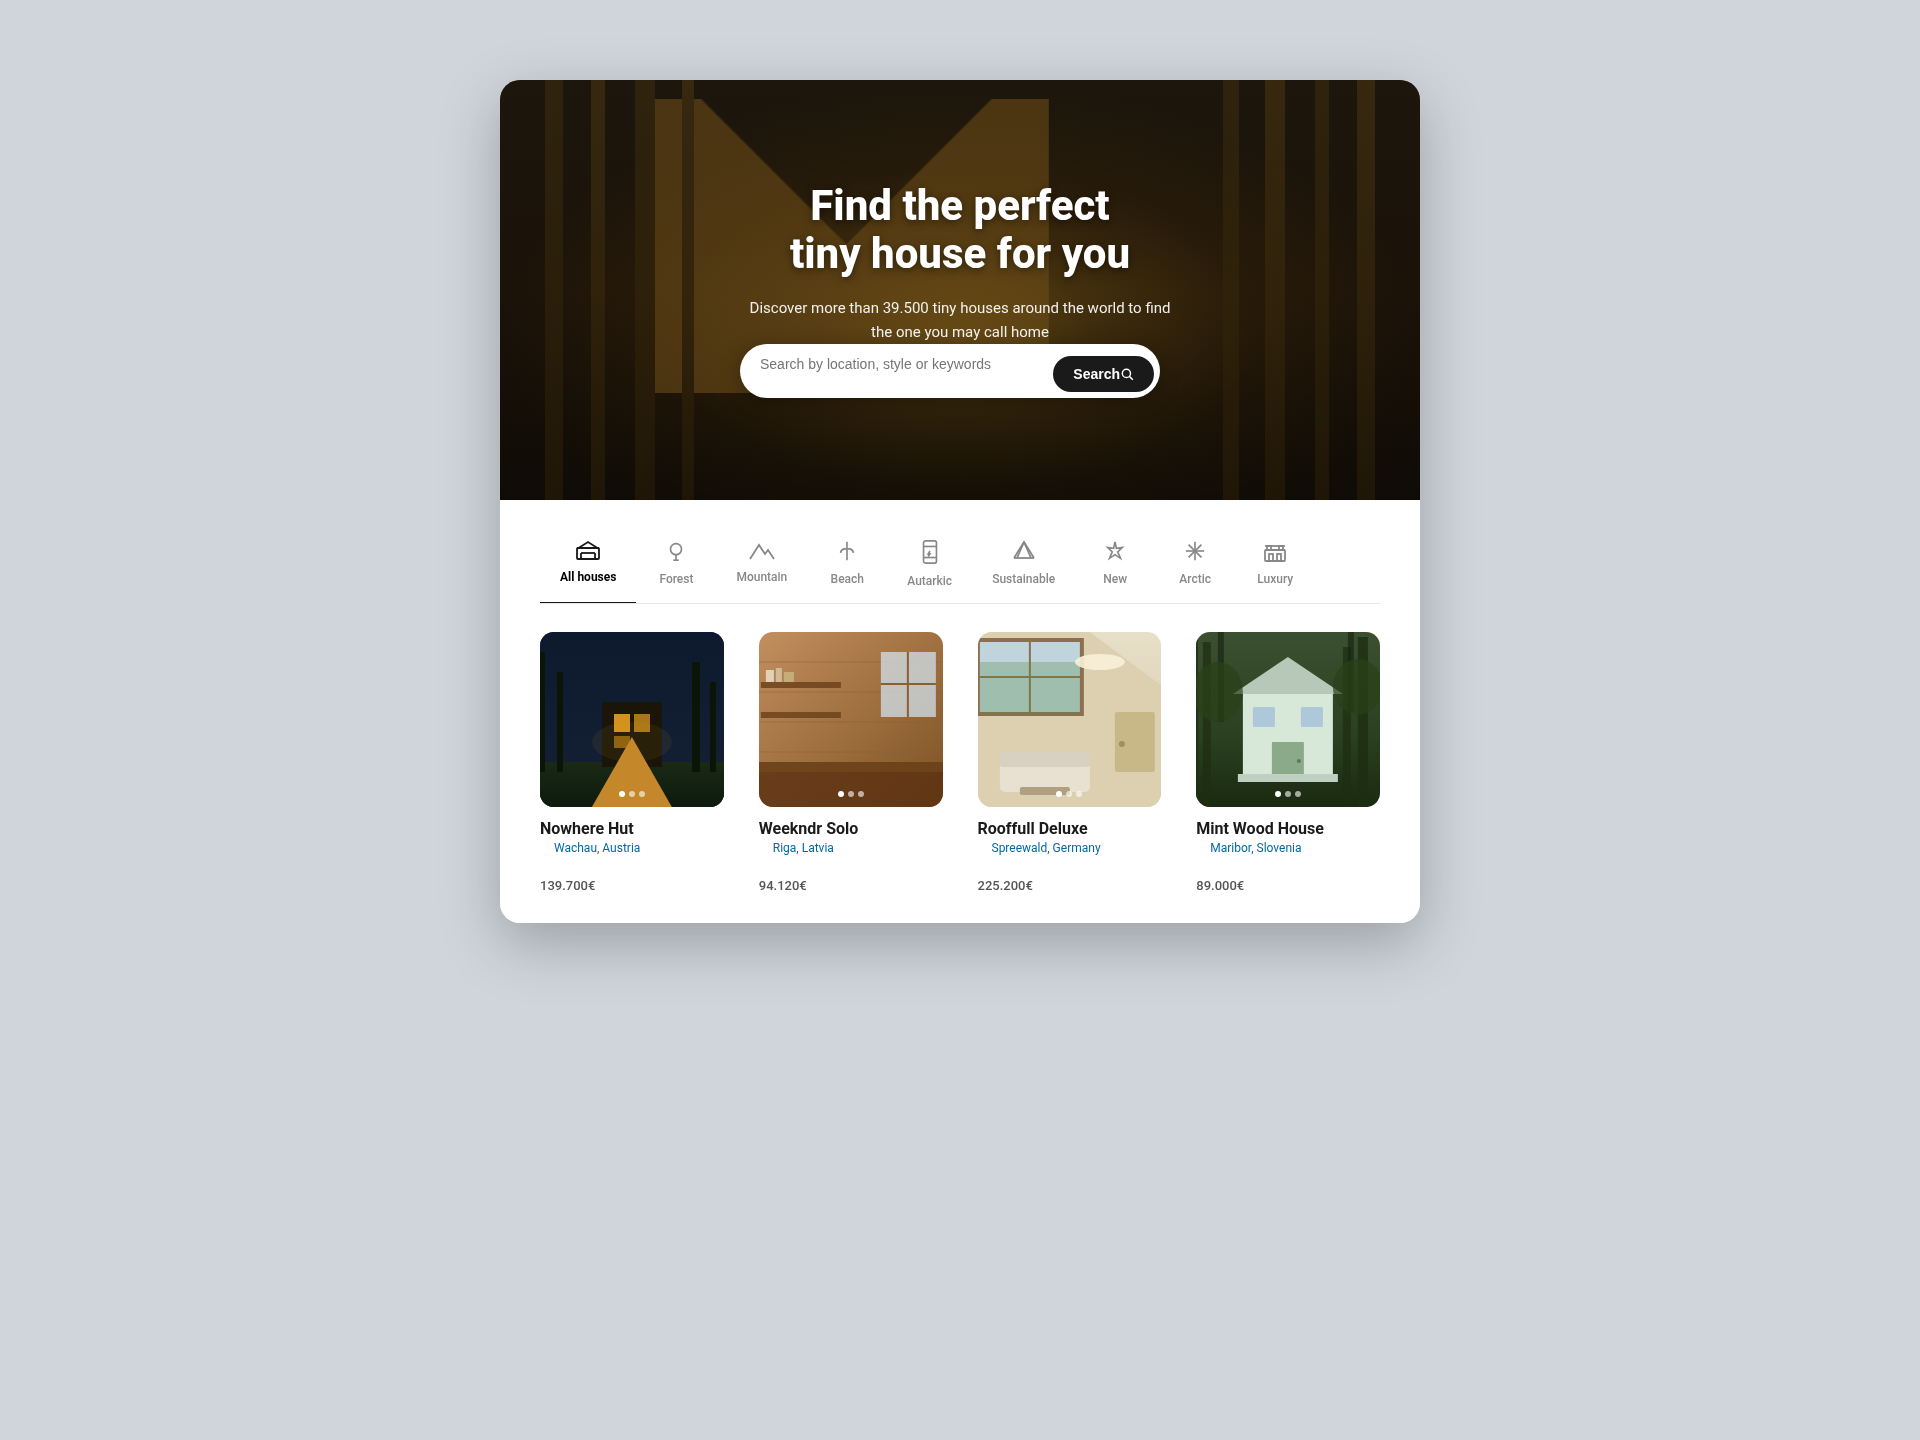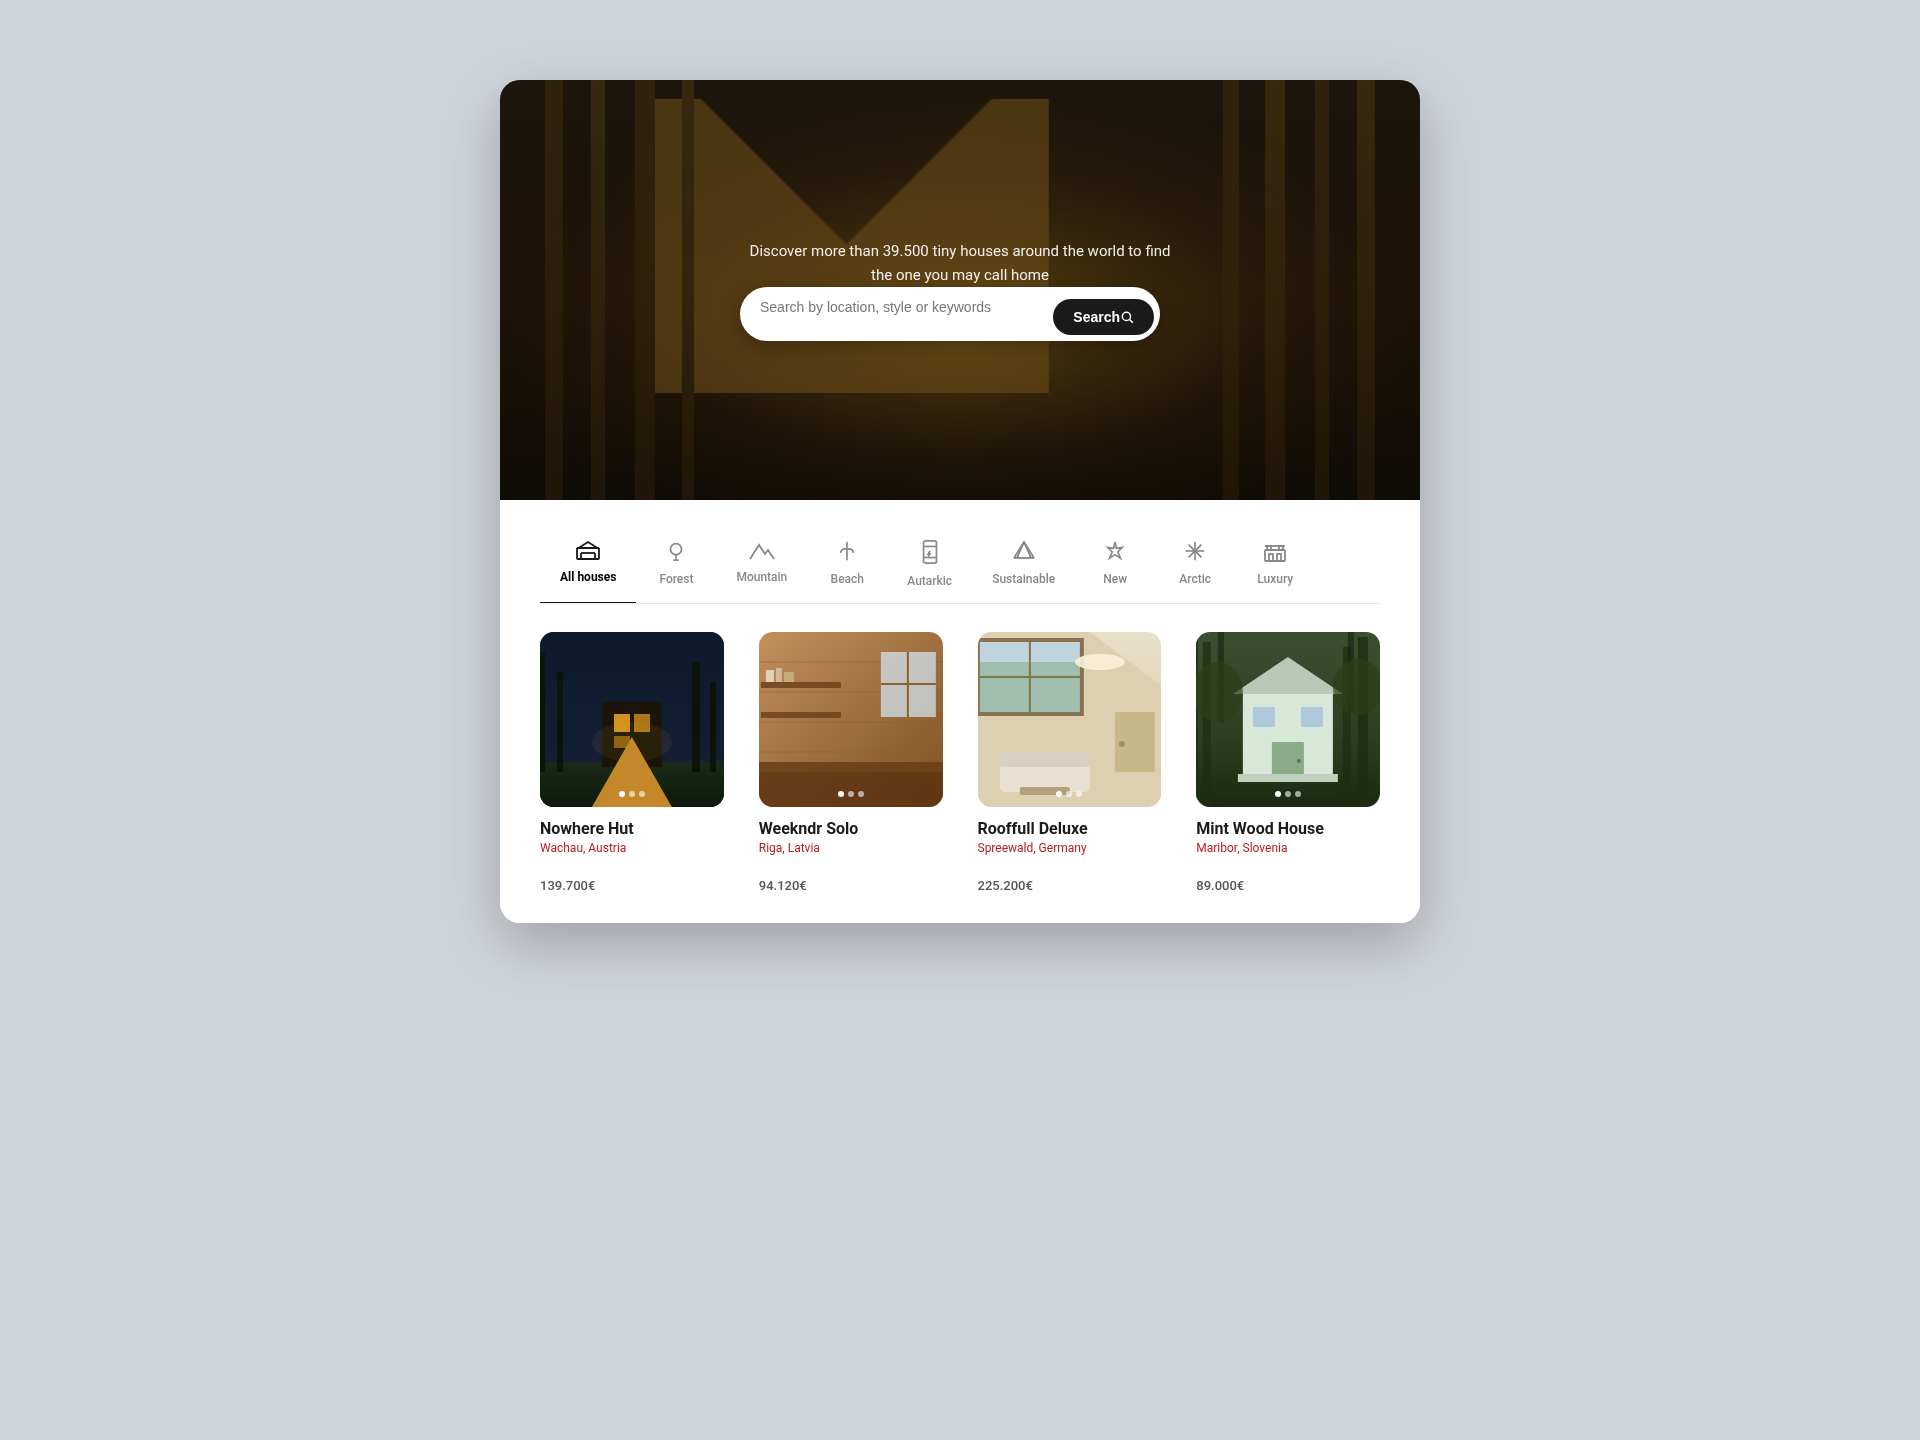--- a/index.html
+++ b/index.html
@@ -200,22 +200,23 @@
       background: white;
     }
     .property-name {
       font-size: 16px;
       font-weight: 700;
       color: #1a1a1a;
       margin-bottom: 3px;
     }
     .property-location {
       font-size: 12px;
-      color: #b91c1c;
+      color: #0369a1;
       margin-bottom: 4px;
+      margin-left: 14px;
     }
     .property-price {
       font-size: 13px;
       color: #555;
       font-weight: 500;
       margin-top: 23px;
     }
 
     
     .card-nowhere {
@@ -234,20 +235,21 @@
       clip-path: polygon(50% 0%, 0% 100%, 100% 100%);
     }
   </style>
 </head>
 <body>
 
 <div class="app-container">
 
   <div class="hero">
     <div class="hero-content">
+      <h1 class="hero-title">Find the perfect<br>tiny house for you</h1>
       <p class="hero-subtitle">Discover more than 39.500 tiny houses around the world to find the one you may call home</p>
       <div class="search-bar">
         <input type="text" placeholder="Search by location, style or keywords" style="">
         <button class="search-btn">
           <span>Search</span>
           <svg class="search-icon-svg" viewBox="0 0 24 24" fill="none" stroke="white" stroke-width="2.5">
             <circle cx="11" cy="11" r="7"></circle>
             <line x1="16.5" y1="16.5" x2="22" y2="22"></line>
           </svg>
         </button>

